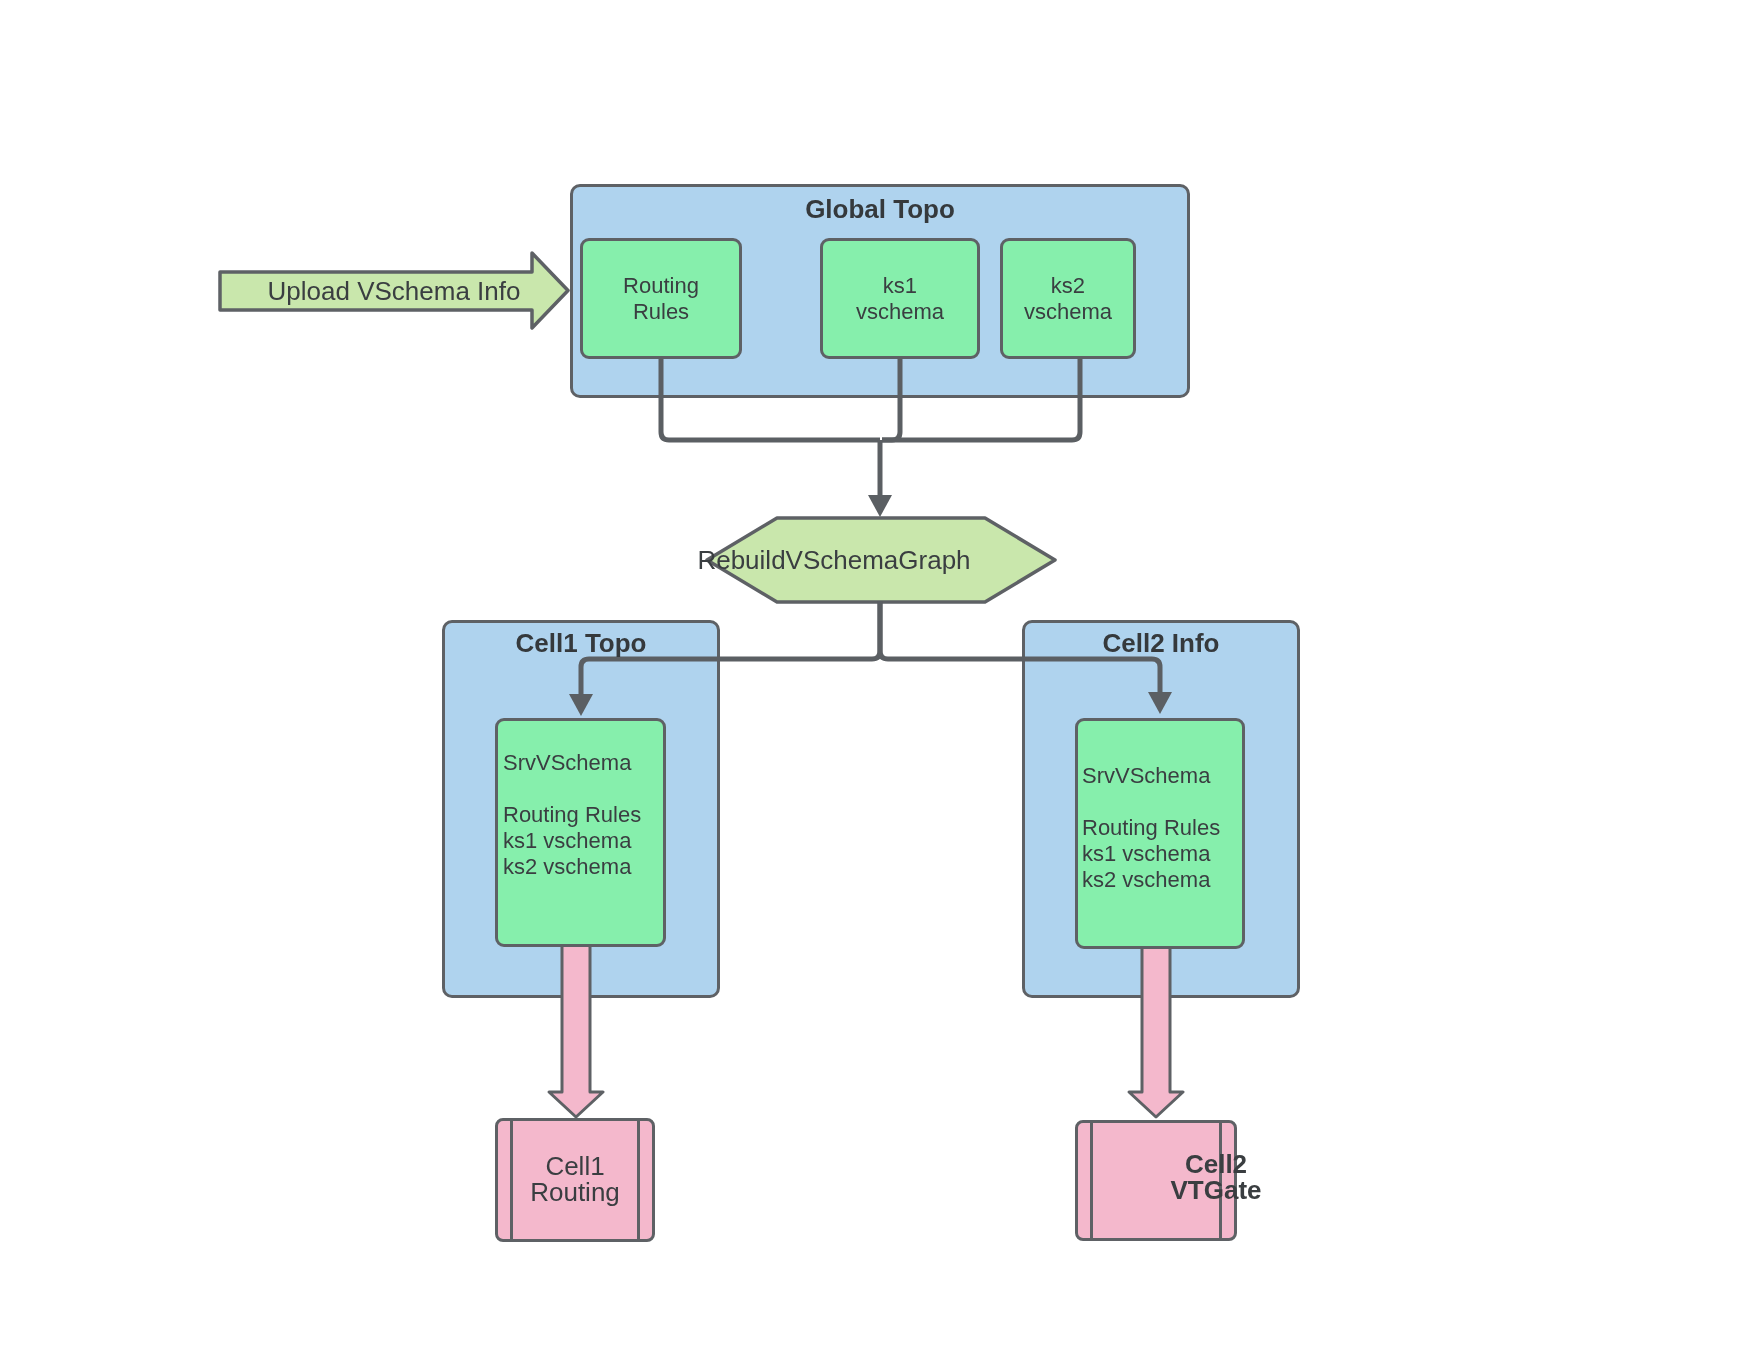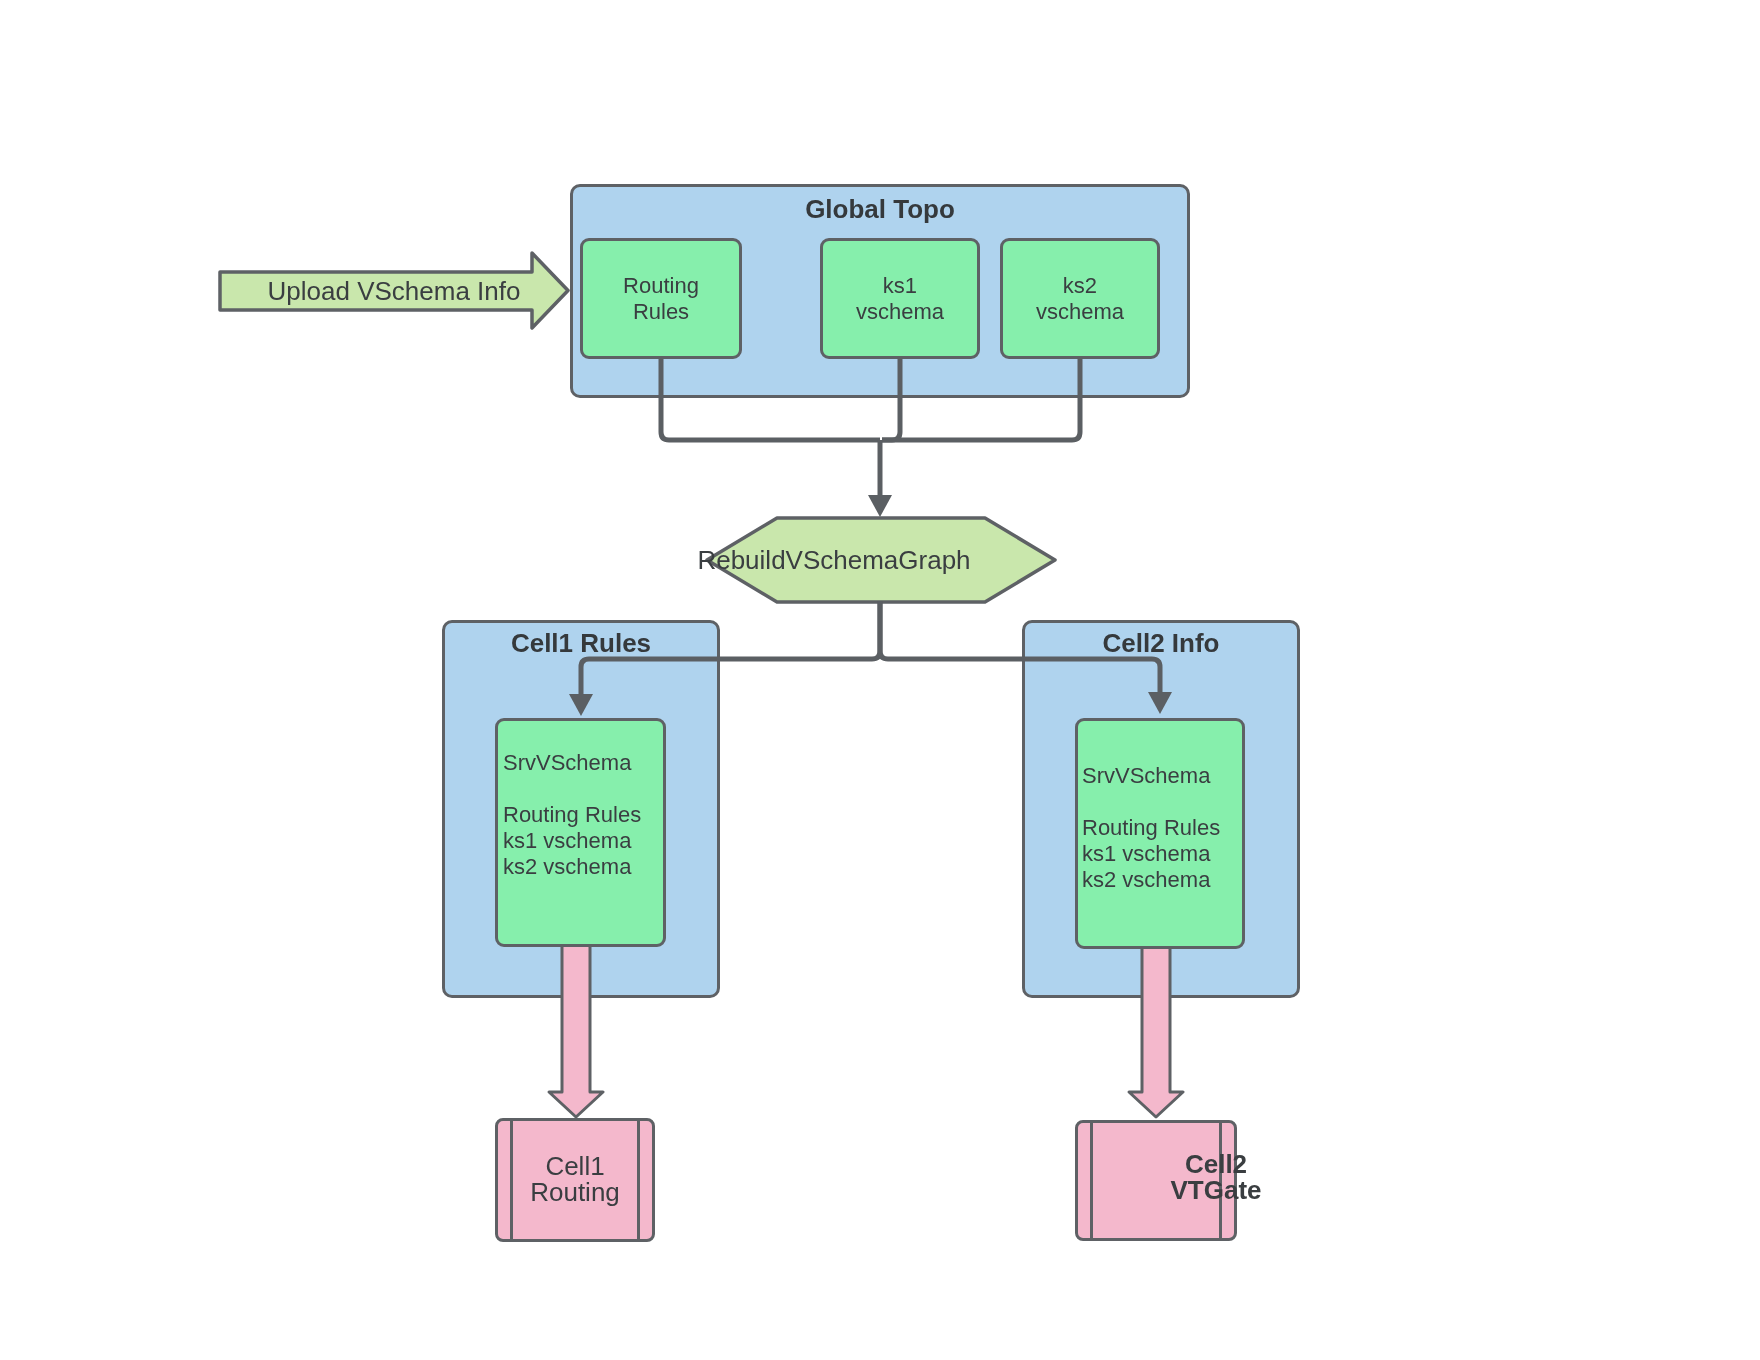--- a/index.html
+++ b/index.html
@@ -45,21 +45,21 @@
   </svg>
 
   <div class="box yellow" style="left:580px; top:238px; width:162px; height:121px;">
     <span class="lbl">Routing
 Rules</span>
   </div>
   <div class="box yellow" style="left:820px; top:238px; width:160px; height:121px;">
     <span class="lbl">ks1
 vschema</span>
   </div>
-  <div class="box yellow" style="left:1000px; top:238px; width:160px; height:121px;">
+  <div class="box yellow" style="left:1000px; top:238px; width:136px; height:121px;">
     <span class="lbl">ks2
 vschema</span>
   </div>
 
   <div class="box yellow" style="left:495px; top:718px; width:171px; height:229px;"></div>
   <div class="box yellow" style="left:1075px; top:718px; width:170px; height:231px;"></div>
 
   <div class="box pink" style="left:495px; top:1118px; width:160px; height:124px;">
     <div class="stripe l"></div>
     <div class="stripe r"></div>
@@ -90,21 +90,21 @@
       <polygon points="1160,714 1148,692 1172,692"></polygon>
     </g>
   </svg>
 
   <div class="float-lbl" style="left:394px; top:291px;">Upload VSchema Info</div>
 
   <div class="float-lbl title" style="left:880px; top:209px;">Global Topo</div>
 
   <div class="float-lbl" style="left:834px; top:560px;">RebuildVSchemaGraph</div>
 
-  <div class="float-lbl title" style="left:581px; top:643px;">Cell1 Rules</div>
+  <div class="float-lbl title" style="left:581px; top:643px;">Cell1 Topo</div>
   <div class="float-lbl title" style="left:1161px; top:643px;">Cell2 Info</div>
 
   <div class="textblock" style="left:503px; top:750px;">SrvVSchema
 
 Routing Rules
 ks1 vschema
 ks2 vschema</div>
   <div class="textblock" style="left:1082px; top:763px;">SrvVSchema
 
 Routing Rules

